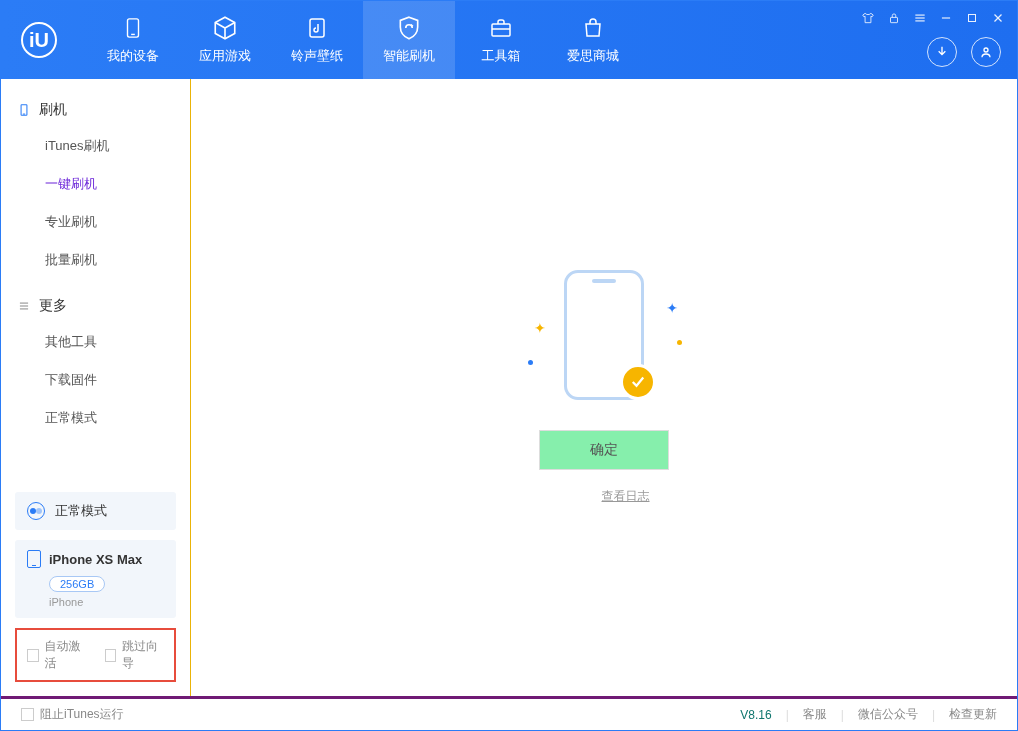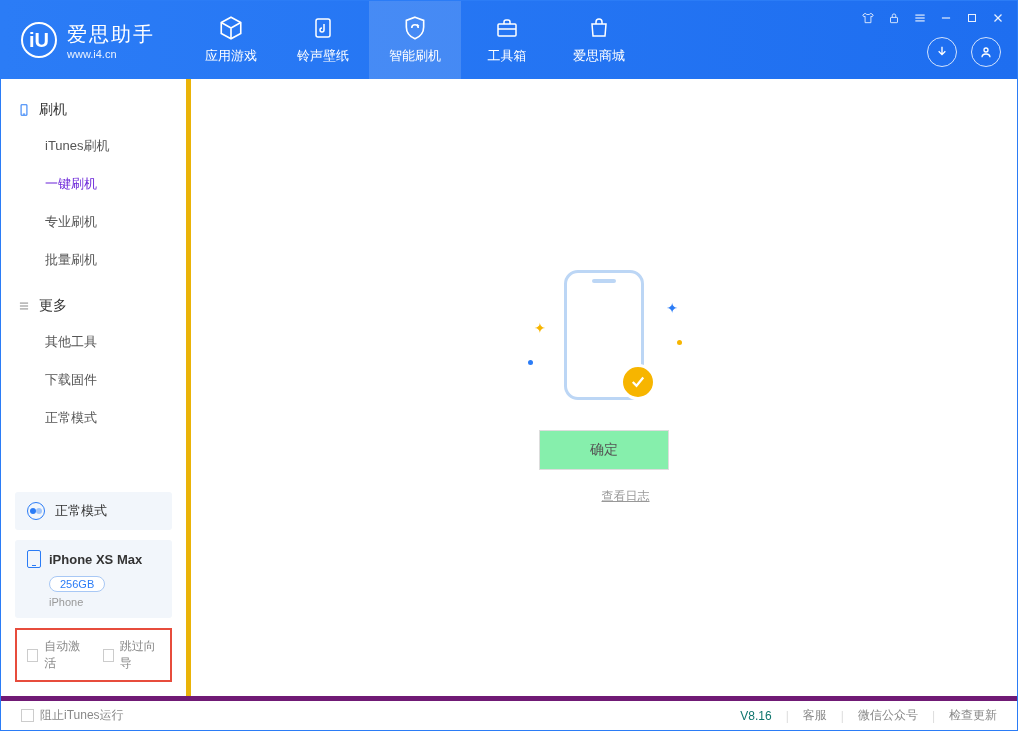--- a/index.html
+++ b/index.html
@@ -21,21 +21,21 @@
 .tab-icon { width: 26px; height: 26px; display: flex; align-items: center; justify-content: center; }
 
 .header-right { position: absolute; right: 10px; top: 8px; display: flex; gap: 8px; align-items: center; }
 .win-ctrl { width: 18px; height: 18px; display: flex; align-items: center; justify-content: center; cursor: pointer; opacity: 0.9; }
 .header-circles { position: absolute; right: 16px; bottom: 12px; display: flex; gap: 14px; }
 .circle-btn { width: 30px; height: 30px; border: 1.5px solid rgba(255,255,255,0.8); border-radius: 50%; display: flex; align-items: center; justify-content: center; cursor: pointer; }
 
 
 .body { flex: 1; display: flex; overflow: hidden; }
 
-.sidebar { width: 190px; border-right: 5px solid #eab308; display: flex; flex-direction: column; }
+.sidebar { width: 190px; border-right: 1px solid #eab308; display: flex; flex-direction: column; }
 .sidebar-scroll { flex: 1; padding: 14px 0; overflow: auto; }
 .group-header { display: flex; align-items: center; gap: 8px; padding: 8px 16px; font-size: 14px; color: #333; font-weight: 500; }
 .group-header .gh-icon { width: 14px; height: 14px; }
 .sub-item { padding: 10px 16px 10px 44px; font-size: 13px; color: #555; cursor: pointer; }
 .sub-item.active { color: #6d28d9; }
 
 .mode-card { margin: 0 14px 10px; background: #f2f6fb; border-radius: 3px; padding: 10px 12px; display: flex; align-items: center; gap: 10px; font-size: 13px; color: #333; }
 .mode-icon { width: 18px; height: 18px; border: 1.5px solid #2b7cf6; border-radius: 50%; position: relative; }
 .mode-icon::after { content: ''; width: 6px; height: 6px; background: #2b7cf6; border-radius: 50%; position: absolute; left: 2px; top: 5px; }
 .mode-icon::before { content: ''; width: 6px; height: 6px; background: #2b7cf6; border-radius: 50%; position: absolute; right: 2px; top: 5px; opacity: 0.4; }
@@ -64,42 +64,47 @@
 .sparkle.s2 { right: 6px; top: 30px; color:#2b7cf6; }
 .dot { width: 5px; height: 5px; border-radius:50%; position:absolute; }
 .dot.d1 { background:#2b7cf6; left:4px; top:90px;}
 .dot.d2 { background:#f7b500; right:2px; top:70px;}
 
 .success-msg { font-size: 18px; color: #333; margin-bottom: 28px; }
 .confirm-btn { border: 1px solid #ddd; background: #86efac; padding: 10px 50px; font-size: 14px; color: #555; cursor: pointer; margin-bottom: 18px; }
 .view-log { font-size: 12px; color: #999; text-decoration: underline; cursor: pointer; margin-left: 43px; }
 
 
-.footer { height: 34px; border-top: 5px solid #701a75; display: flex; align-items: center; padding: 0 20px; font-size: 12px; color: #888; justify-content: space-between; }
+.footer { height: 34px; border-top: 3px solid #701a75; display: flex; align-items: center; padding: 0 20px; font-size: 12px; color: #888; justify-content: space-between; }
 .footer-left { display: flex; align-items: center; gap: 6px; }
 .footer-right { margin-left: auto; display: flex; align-items: center; gap: 14px; }
 .footer-right .sep { color: #ddd; }
 .version { color: #0f766e; }
 .footer-link { cursor: pointer; }
 </style>
 </head>
 <body>
 
 <div class="window">
 
   <div class="header">
     <div class="logo-area">
       <div class="logo-icon">iU</div>
-      <div class="logo-text">
-        <div class="logo-title">爱思助手</div>
-        <div class="logo-url">www.i4.cn</div>
-      </div>
     </div>
 
     <div class="tabs">
+      <div class="tab">
+        <div class="tab-icon">
+            <svg viewBox="0 0 24 24" width="22" height="26" fill="none" stroke="#fff" stroke-width="1.5">
+              <rect x="6" y="2" width="12" height="20" rx="2"></rect>
+              <line x1="10" y1="19" x2="14" y2="19"></line>
+            </svg>
+          </div>
+        <span>我的设备</span>
+      </div>
       <div class="tab">
         <div class="tab-icon">
             <svg viewBox="0 0 24 24" width="26" height="26" fill="none" stroke="#fff" stroke-width="1.5">
               <path d="M12 2l9 5v10l-9 5-9-5V7l9-5z"></path>
               <path d="M12 12l9-5M12 12v10M12 12L3 7"></path>
             </svg>
           </div>
         <span>应用游戏</span>
       </div>
       <div class="tab">

